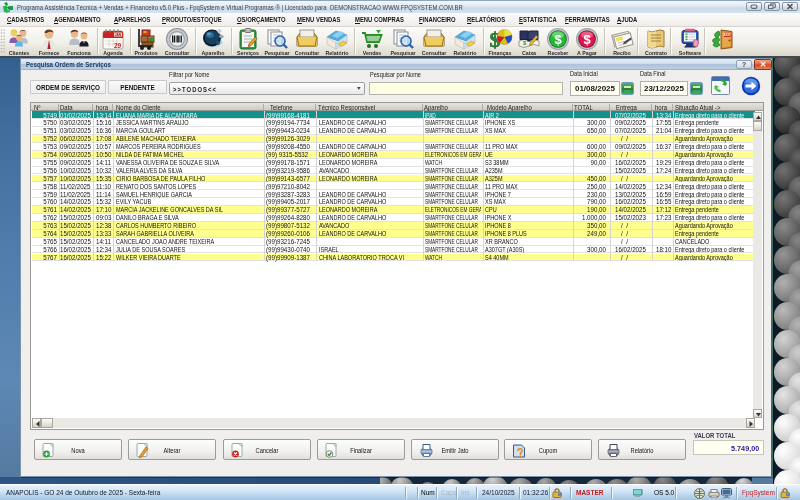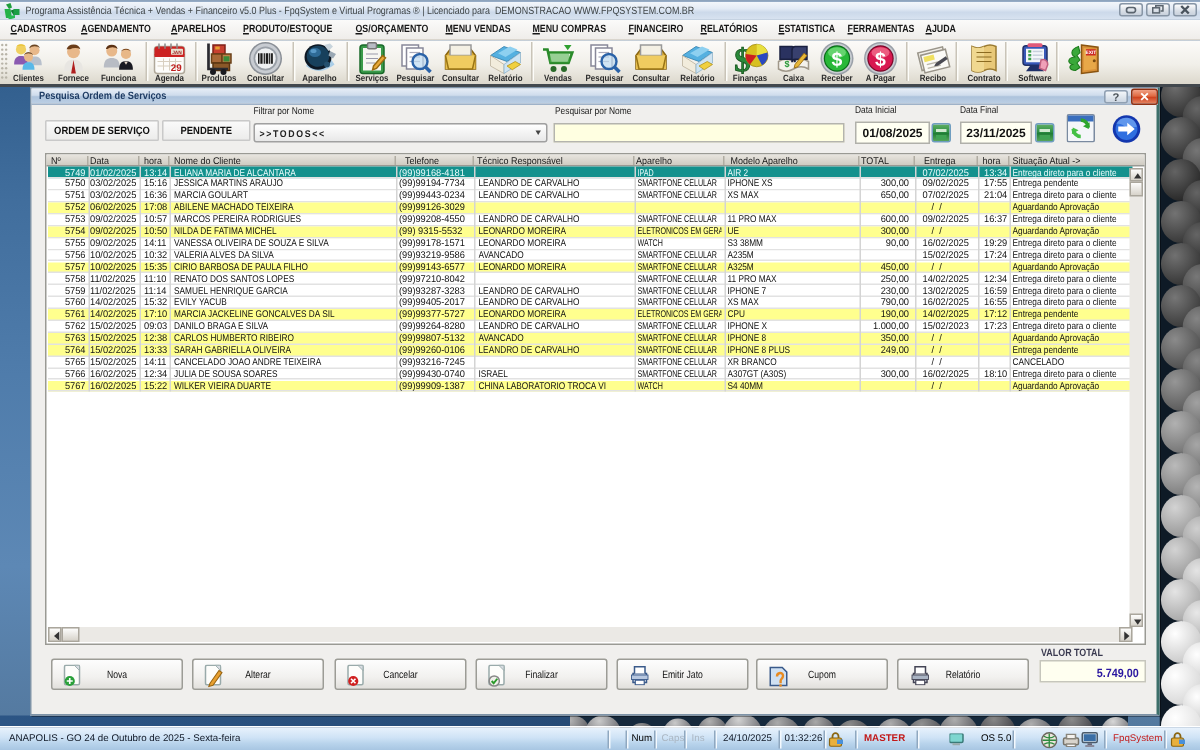--- a/index.html
+++ b/index.html
@@ -695,21 +695,21 @@
     </div>
   <div class="flbl a" style="left:349px;top:12px">Pesquisar por Nome</div>
   <div id="srch" class="ybox a"></div>
   <div class="flbl a" style="left:549px;top:11px">Data Inicial</div>
   <div class="dbox a" style="left:549px;width:50px">01/08/2025</div>
   <div class="calbtn a" style="left:600px">
       <i></i>
       <em></em>
     </div>
   <div class="flbl a" style="left:619px;top:11px">Data Final</div>
-  <div class="dbox a" style="left:619px;width:48px">23/11/2025</div>
+  <div class="dbox a" style="left:619px;width:48px">23/12/2025</div>
   <div class="calbtn a" style="left:669px">
       <i></i>
       <em></em>
     </div>
   <svg class="a" style="left:690px;top:17px" width="19" height="19" viewBox="0 0 19 19">
       <rect x="0.5" y="0.5" width="18" height="18" rx="1" fill="#f4f6f9" stroke="#7a8aa0"></rect>
       <rect x="1" y="1" width="17" height="4" fill="#3a6ebd"></rect>
       <path d="M9.5 4 A5 5 0 0 1 14.5 9" fill="none" stroke="#2ea52e" stroke-width="2.4"></path>
       <path d="M15.5 5.5 L14.8 10 L11 8.2 Z" fill="#2ea52e"></path>
       <path d="M9.5 15 A5 5 0 0 1 4.5 10" fill="none" stroke="#45c045" stroke-width="2.4"></path>

